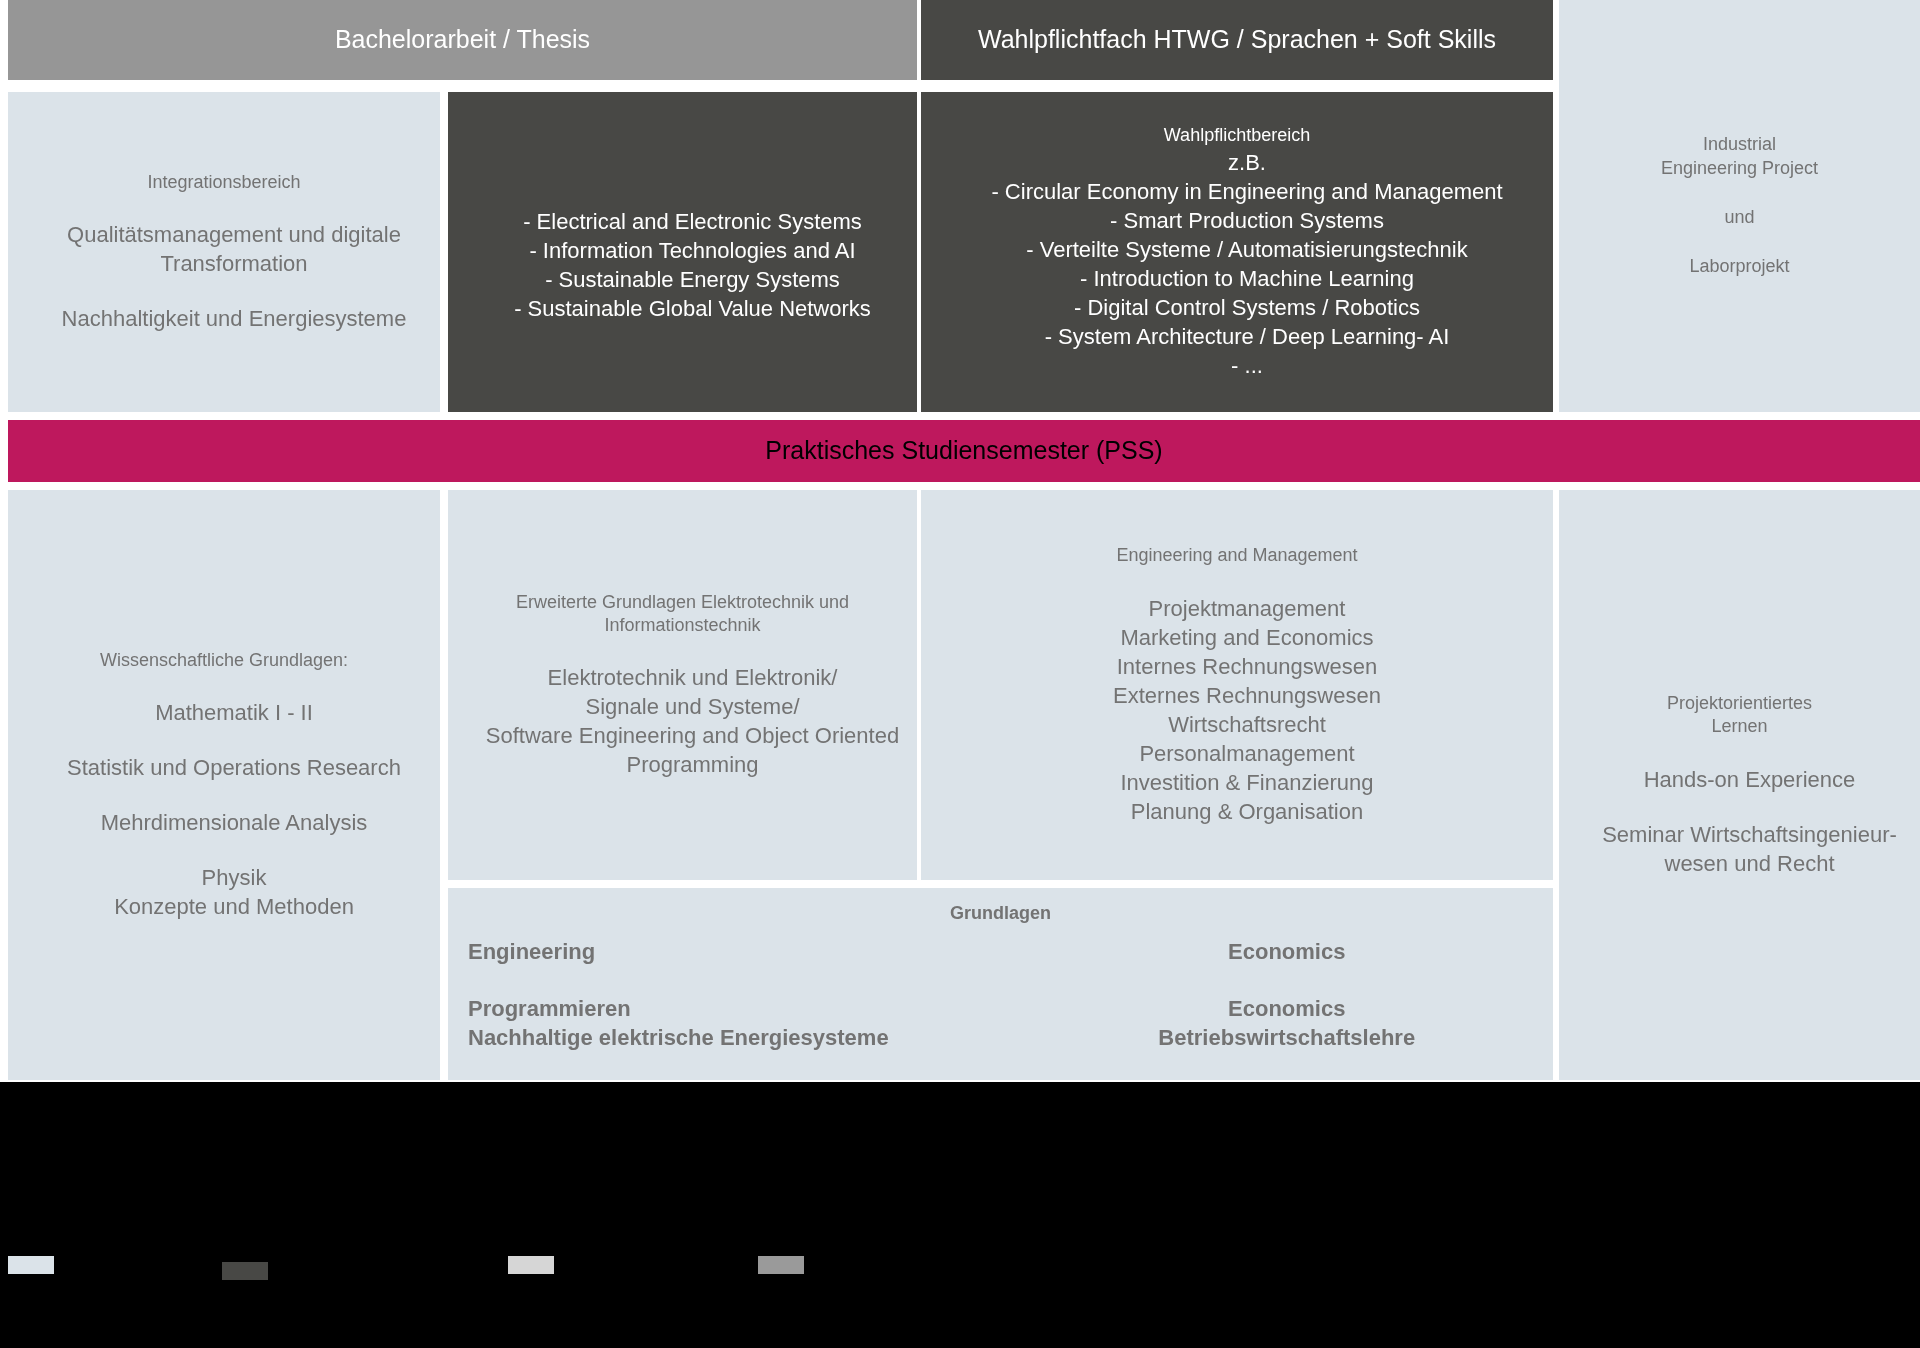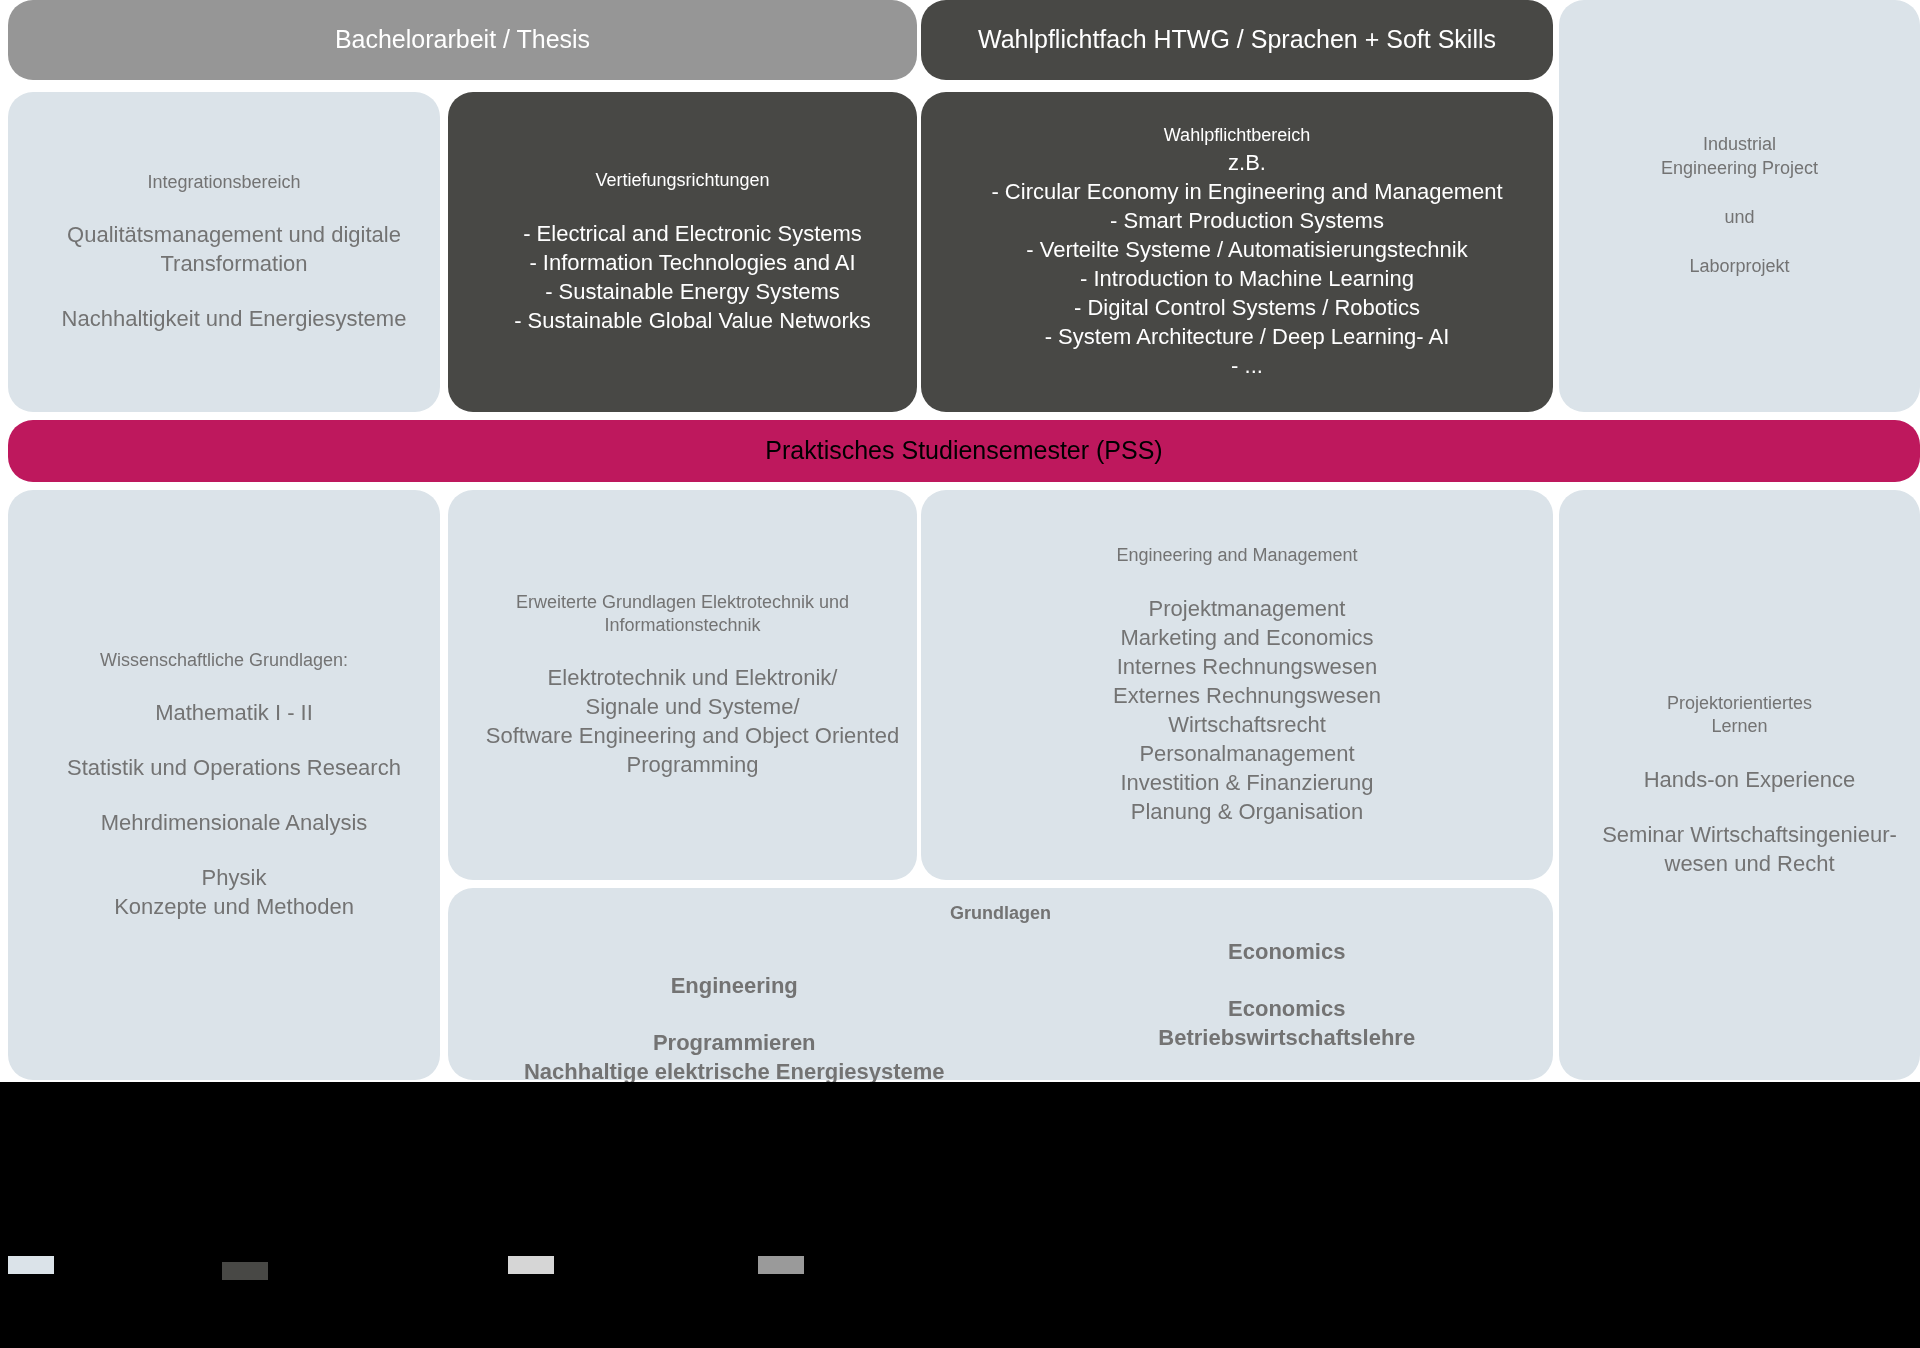--- a/index.html
+++ b/index.html
@@ -2,21 +2,21 @@
 <html><head>
 <meta charset="utf-8">
 <style>
   html,body{margin:0;padding:0;background:#000;}
   body{
     width:1920px;height:1348px;position:relative;overflow:hidden;
     font-family:"Liberation Sans", sans-serif;
   }
   .canvas{position:absolute;left:0;top:0;width:1920px;height:1348px;background:#ffffff;}
   .blk{position:absolute;box-sizing:border-box;display:flex;flex-direction:column;
-       align-items:center;justify-content:center;text-align:center;border-radius:25px;}
+       align-items:center;justify-content:center;text-align:center;}
   .light{background:#dbe3e9;color:#737373;}
   .dark{background:#484845;color:#ffffff;}
   .mid{background:#969696;color:#ffffff;}
   .pale{background:#be185d;color:#000000;}
   .t{display:block;width:100%;}
   .hdr{font-size:25px;line-height:1.25;}
   .title{font-size:18px;line-height:1.3;}
   .body{font-size:22px;line-height:1.32;padding-left:20px;}
   .sp{height:26px;}
   .sp-s{height:14px;}
@@ -40,21 +40,20 @@
   <div class="blk light" style="left:8px;top:92px;width:432px;height:320px;">
     <span class="t title">Integrationsbereich</span>
     <div class="sp"></div>
     <span class="t body pre">Qualitätsmanagement und digitale
 Transformation</span>
     <div class="sp"></div>
     <span class="t body">Nachhaltigkeit und Energiesysteme</span>
   </div>
 
   <div class="blk dark" style="left:448px;top:92px;width:469px;height:320px;">
-    <span class="t title">Vertiefungsrichtungen</span>
     <div class="sp"></div>
     <span class="t body pre">- Electrical and Electronic Systems
 - Information Technologies and AI
 - Sustainable Energy Systems
 - Sustainable Global Value Networks</span>
   </div>
 
   <div class="blk dark" style="left:921px;top:92px;width:632px;height:320px;">
     <span class="t title">Wahlpflichtbereich</span>
     <span class="t body">z.B.</span>
@@ -122,21 +121,21 @@
     <div class="sp"></div>
     <span class="t body">Hands-on Experience</span>
     <div class="sp"></div>
     <span class="t body pre">Seminar Wirtschaftsingenieur-
 wesen und Recht</span>
   </div>
 
   <div class="blk light" style="left:448px;top:888px;width:1105px;height:192px;justify-content:flex-start;padding-top:14px;font-weight:bold;">
     <span class="t title">Grundlagen</span>
     <div style="display:flex;width:100%;margin-top:12px;">
-      <div style="flex:1;text-align:center;margin-top:34px;">
+      <div style="flex:1;text-align:left;">
         <div class="body">Engineering</div>
         <div class="sp-s"></div>
         <div class="sp-s"></div>
         <div class="body pre">Programmieren
 Nachhaltige elektrische Energiesysteme</div>
       </div>
       <div style="flex:1;text-align:center;">
         <div class="body">Economics</div>
         <div class="sp-s"></div>
         <div class="sp-s"></div>

